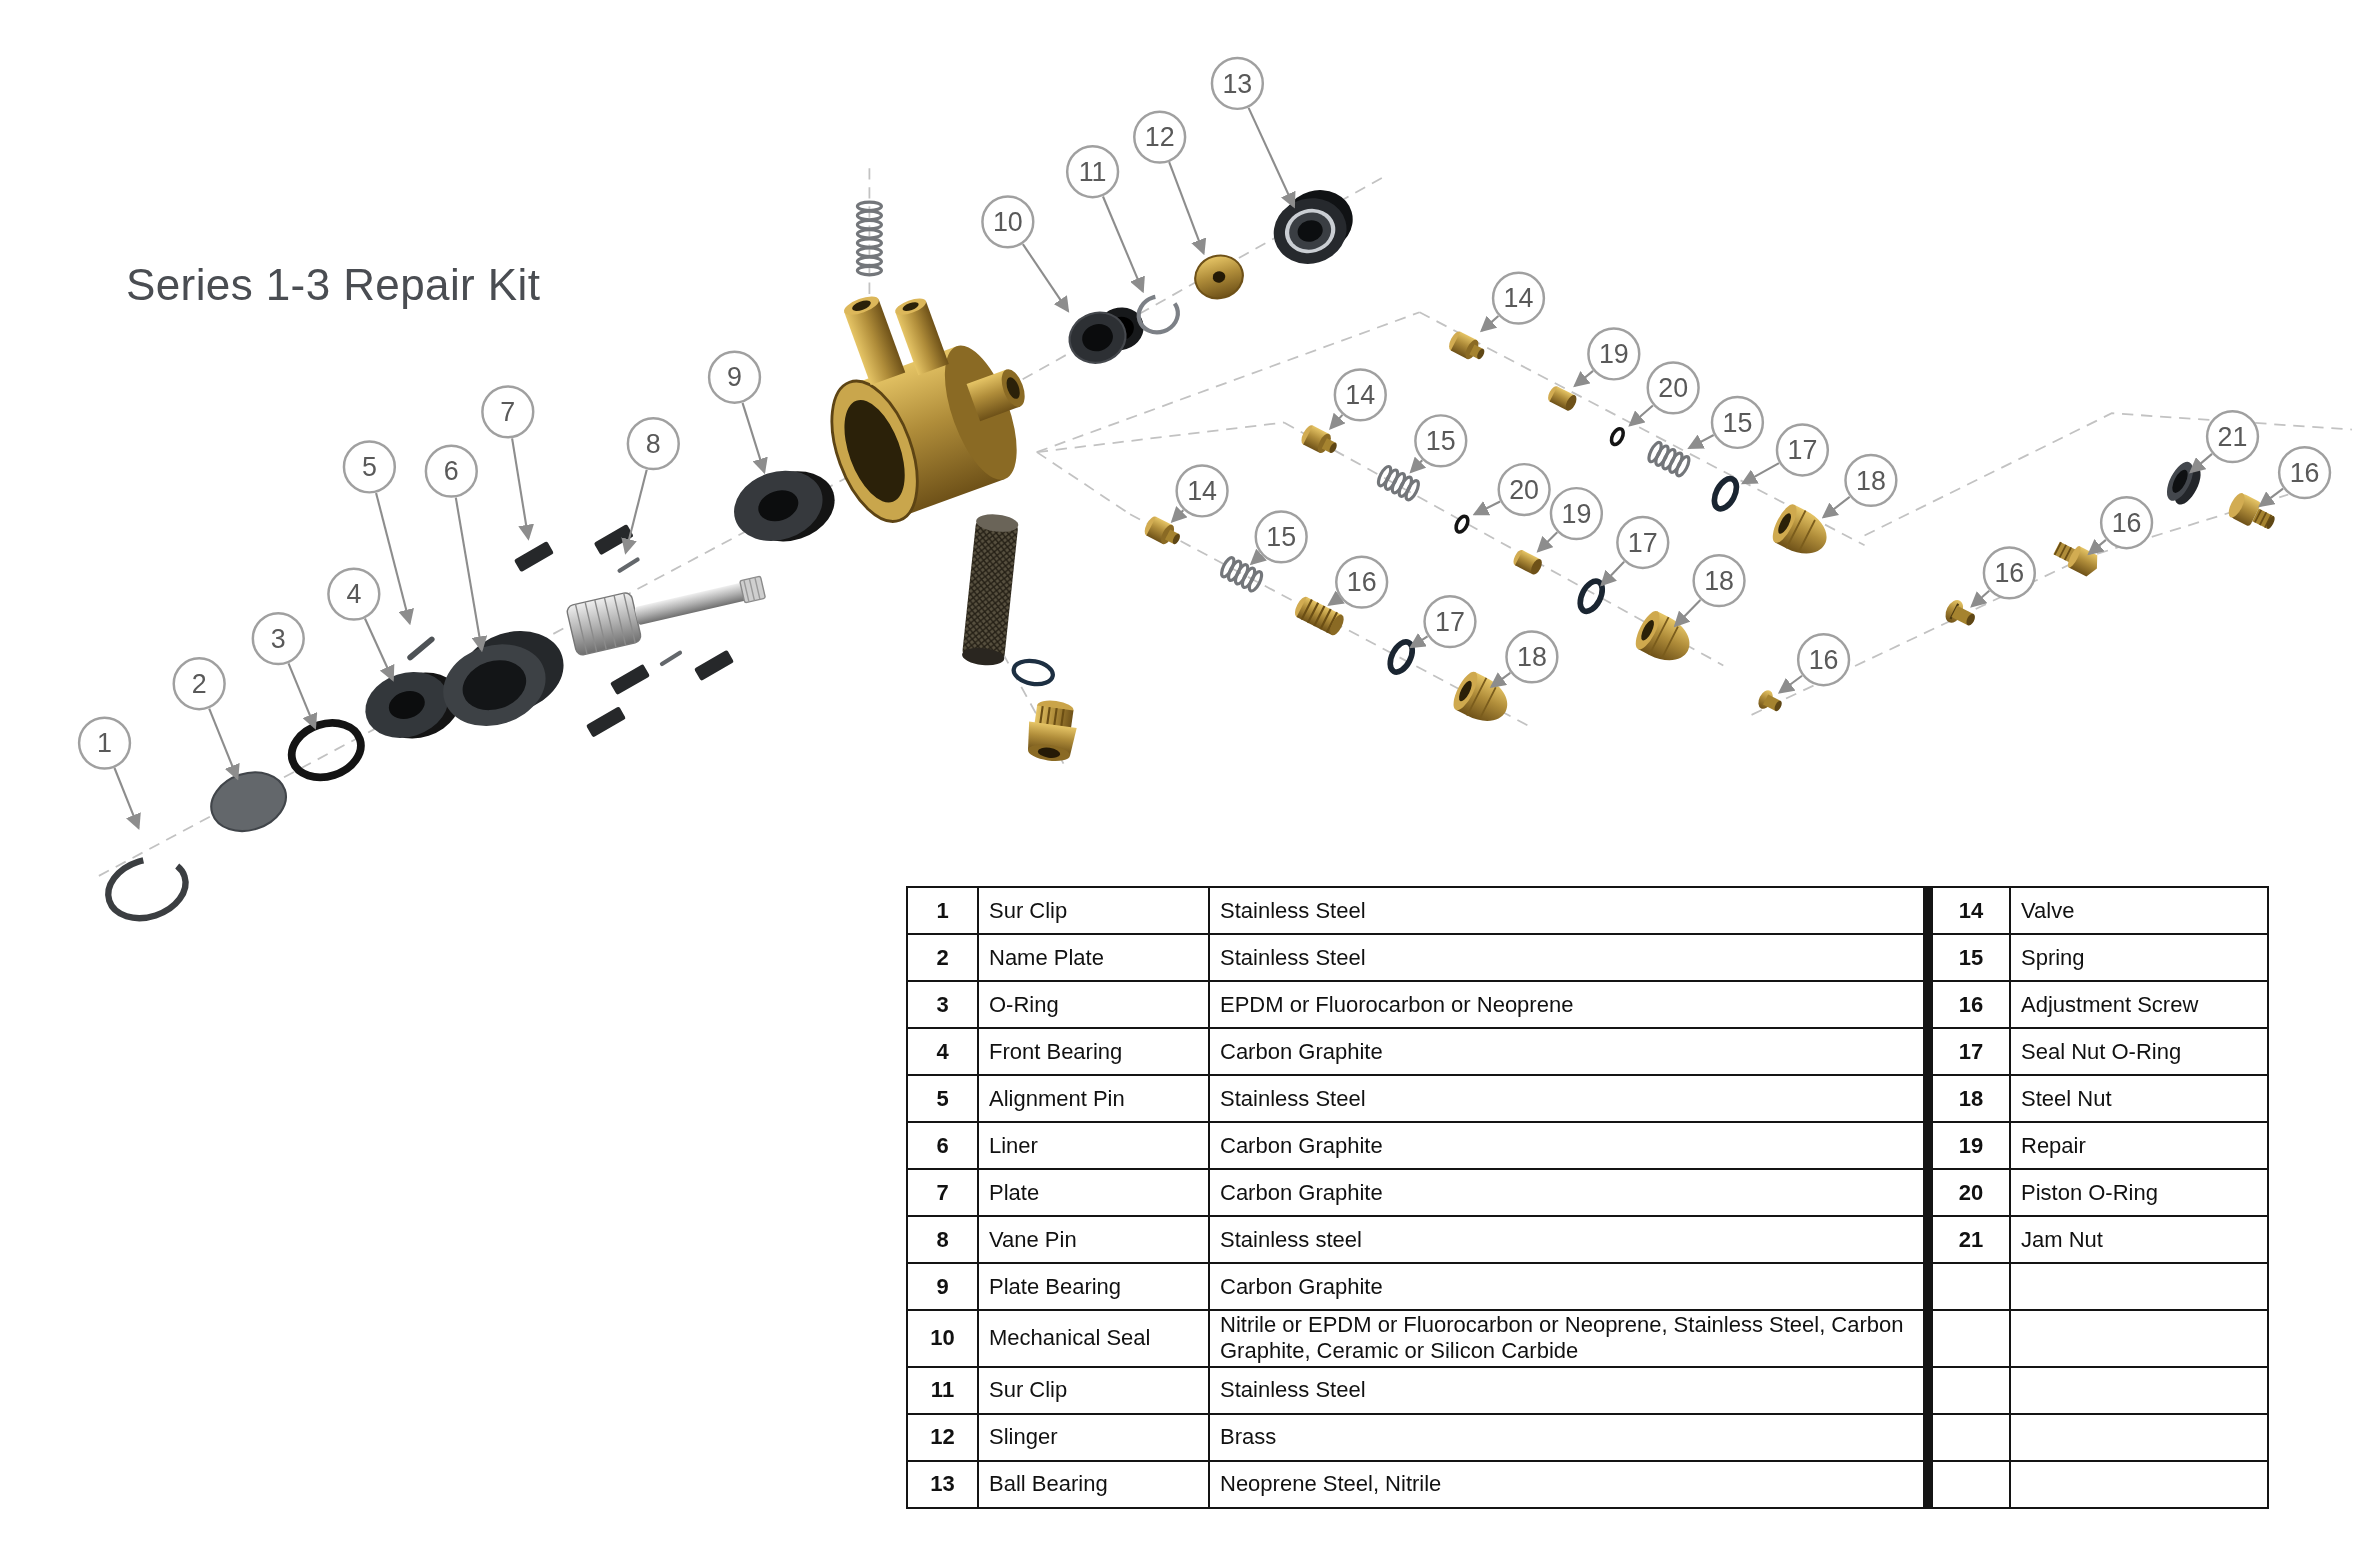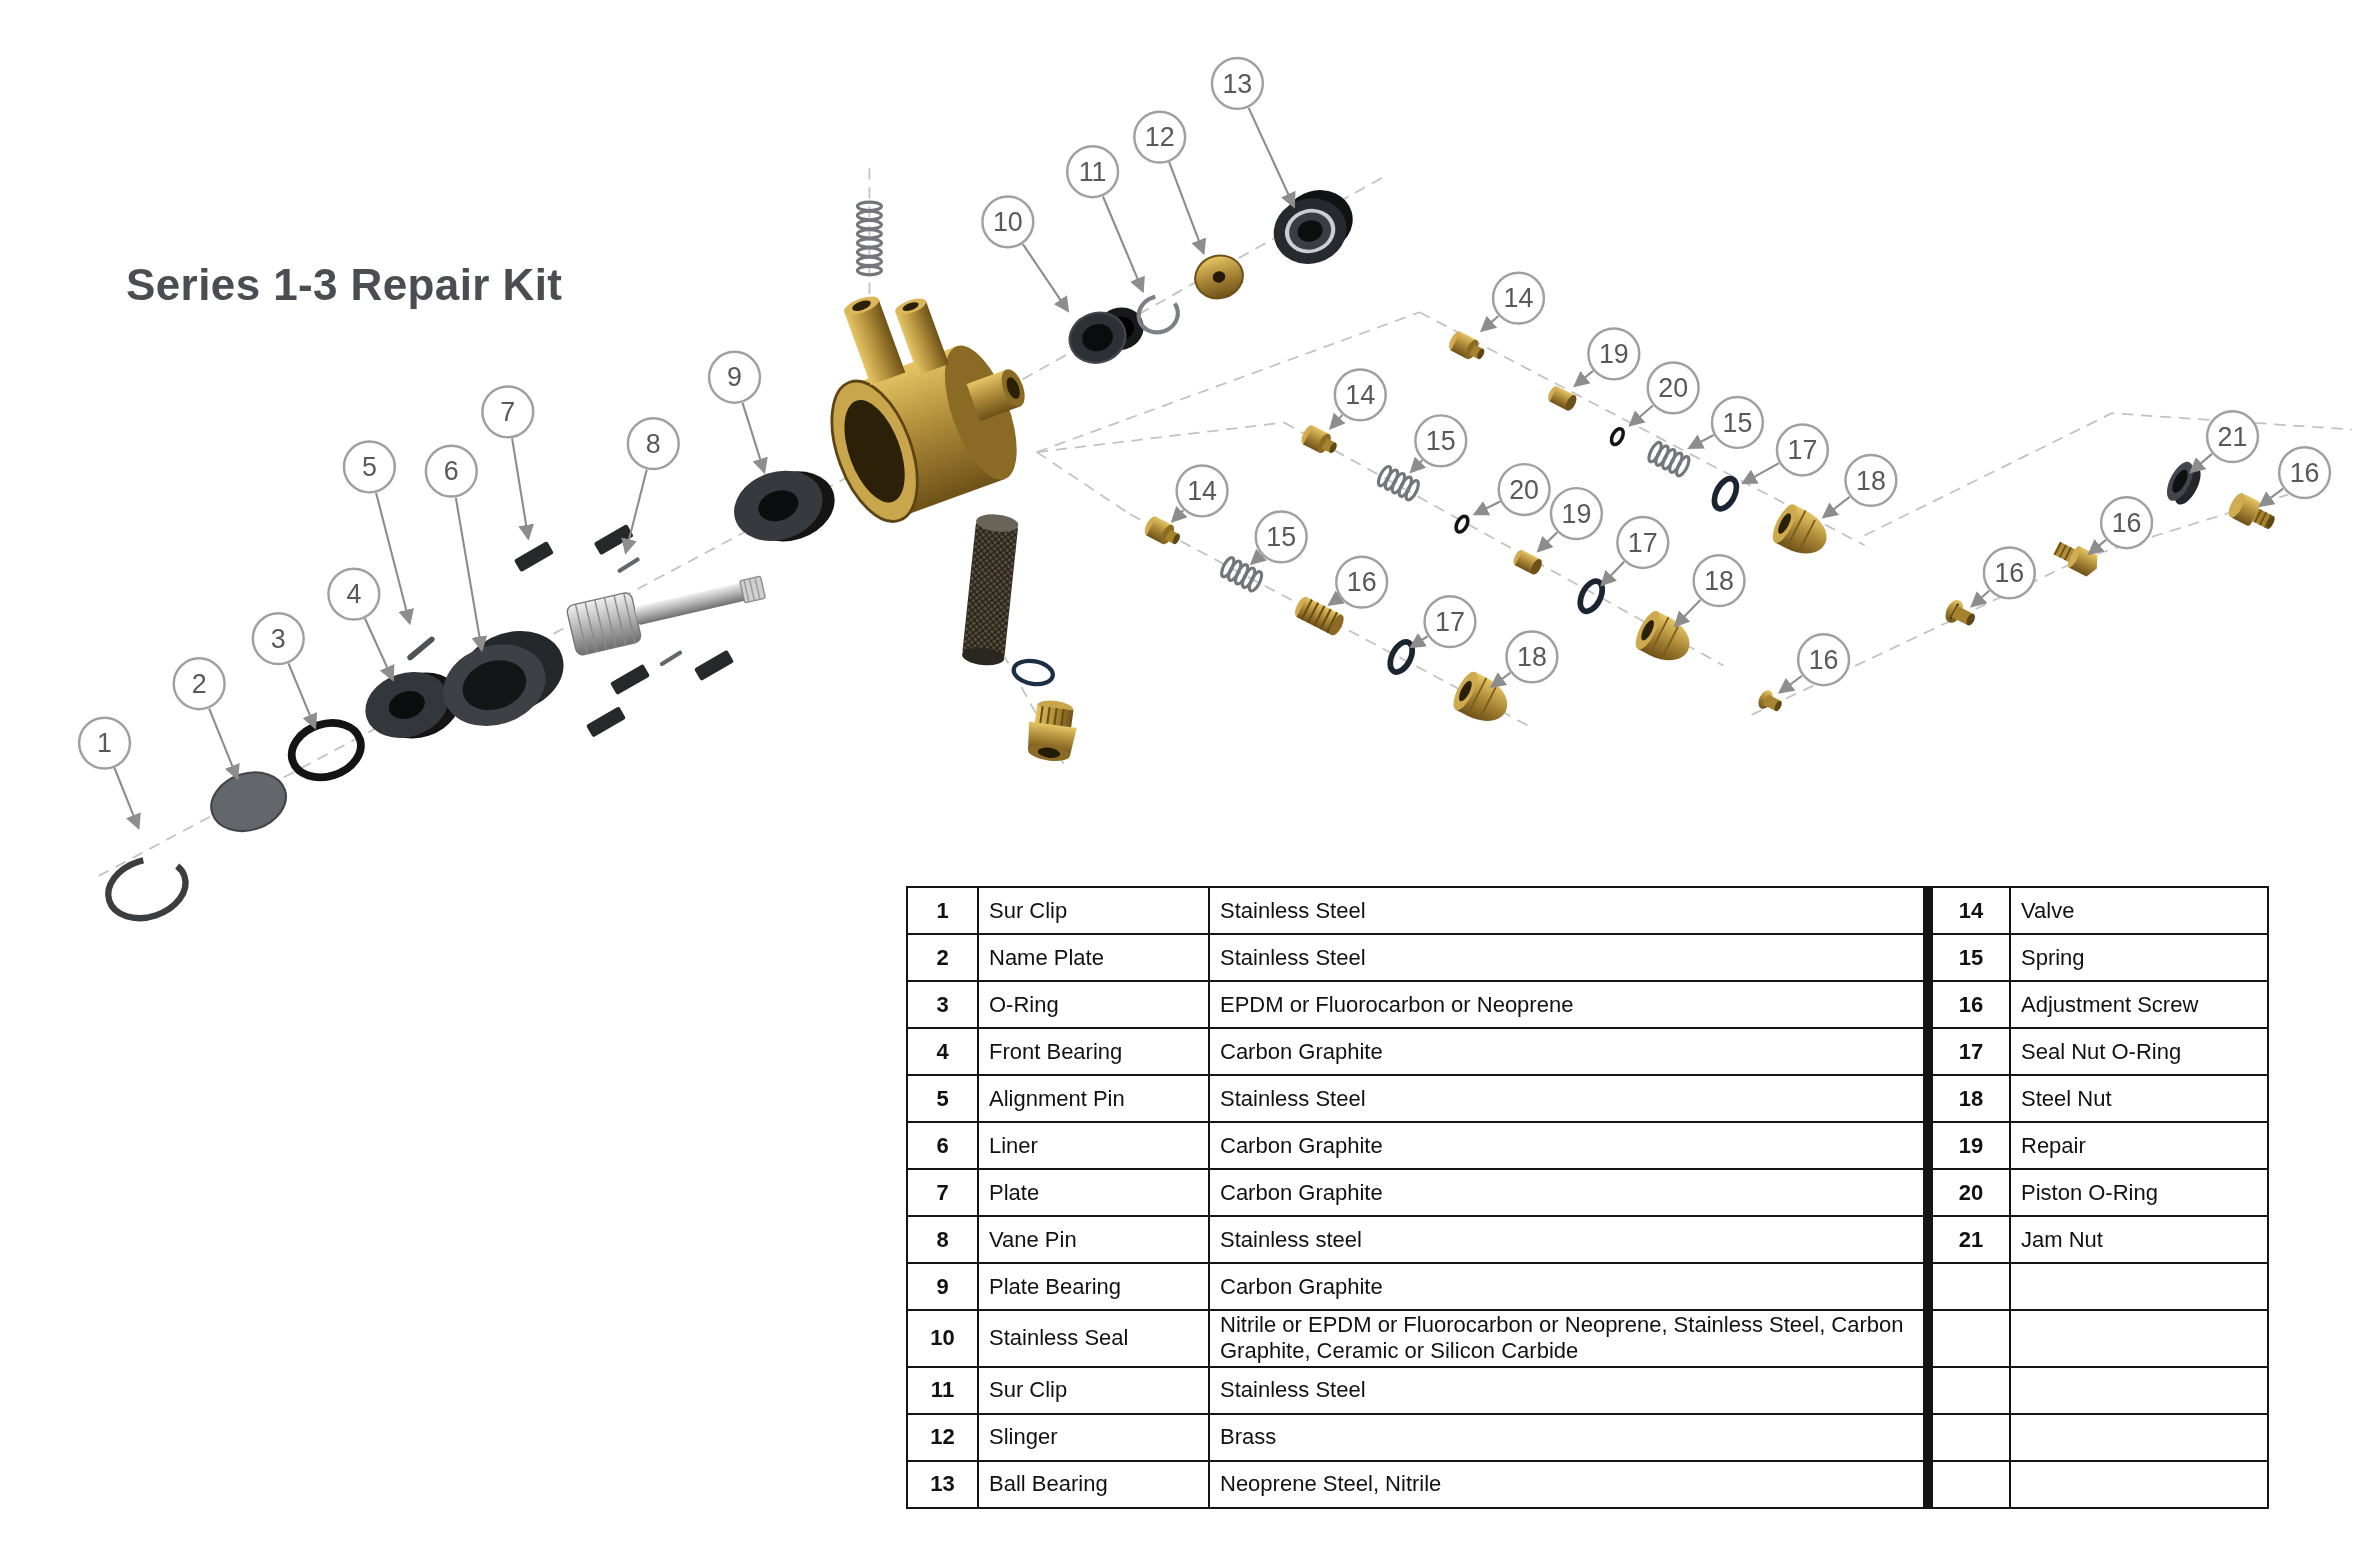--- a/index.html
+++ b/index.html
@@ -1,17 +1,17 @@
 <!DOCTYPE html>
 <html style="font-size:11.3px"><head>
 <meta charset="utf-8">
 <style>
   *{margin:0;padding:0;box-sizing:border-box}
   html,body{width:2354px;height:1566px;background:#ffffff;font-family:"Liberation Sans",sans-serif;overflow:hidden;position:relative}
-  .title{position:absolute;left:126px;top:256px;font-size:44px;font-weight:bold;color:#4a4d52;line-height:1.3;letter-spacing:0.4px}
+  .title{position:absolute;left:126px;top:256px;font-size:44px;font-weight:normal;color:#4a4d52;line-height:1.3;letter-spacing:0.4px}
   svg#diagram{position:absolute;left:0;top:0}
   .callout-circle{fill:#ffffff;stroke:#a0a0a0;stroke-width:3.5}
   .callout-text{font-size:38px;fill:#595959;text-anchor:middle;font-family:"Liberation Sans",sans-serif}
   .leader{stroke:#8d8d8d;stroke-width:3;fill:none}
   .guide{stroke:#c2c2c2;stroke-width:2.5;fill:none;stroke-dasharray:16 11}
   .coil{fill:none;stroke:#73767a;stroke-width:4.5}
   .parts-table{position:absolute;left:906px;top:886px;border-collapse:collapse;table-layout:fixed;width:1362px;font-size:22px;color:#111}
   .parts-table td{border:2.1px solid #141414;height:47px;vertical-align:middle;padding:1.4px 10px;line-height:26px;overflow:hidden}
   .parts-table td.c-num{text-align:center;font-weight:bold;padding:1.4px 2.8px}
   .parts-table td.c-num2{border-left:10px solid #141414;text-align:center;font-weight:bold;padding:1.4px 2.8px}
@@ -564,21 +564,21 @@
       </tr>
       <tr>
         <td class="c-num">9</td>
         <td class="c-name">Plate Bearing</td>
         <td class="c-mat">Carbon Graphite</td>
         <td class="c-num2"></td>
         <td class="c-name2"></td>
       </tr>
       <tr>
         <td class="c-num">10</td>
-        <td class="c-name">Stainless Seal</td>
+        <td class="c-name">Mechanical Seal</td>
         <td class="c-mat">Nitrile or EPDM or Fluorocarbon or Neoprene, Stainless Steel, Carbon Graphite, Ceramic or Silicon Carbide</td>
         <td class="c-num2"></td>
         <td class="c-name2"></td>
       </tr>
       <tr>
         <td class="c-num">11</td>
         <td class="c-name">Sur Clip</td>
         <td class="c-mat">Stainless Steel</td>
         <td class="c-num2"></td>
         <td class="c-name2"></td>

